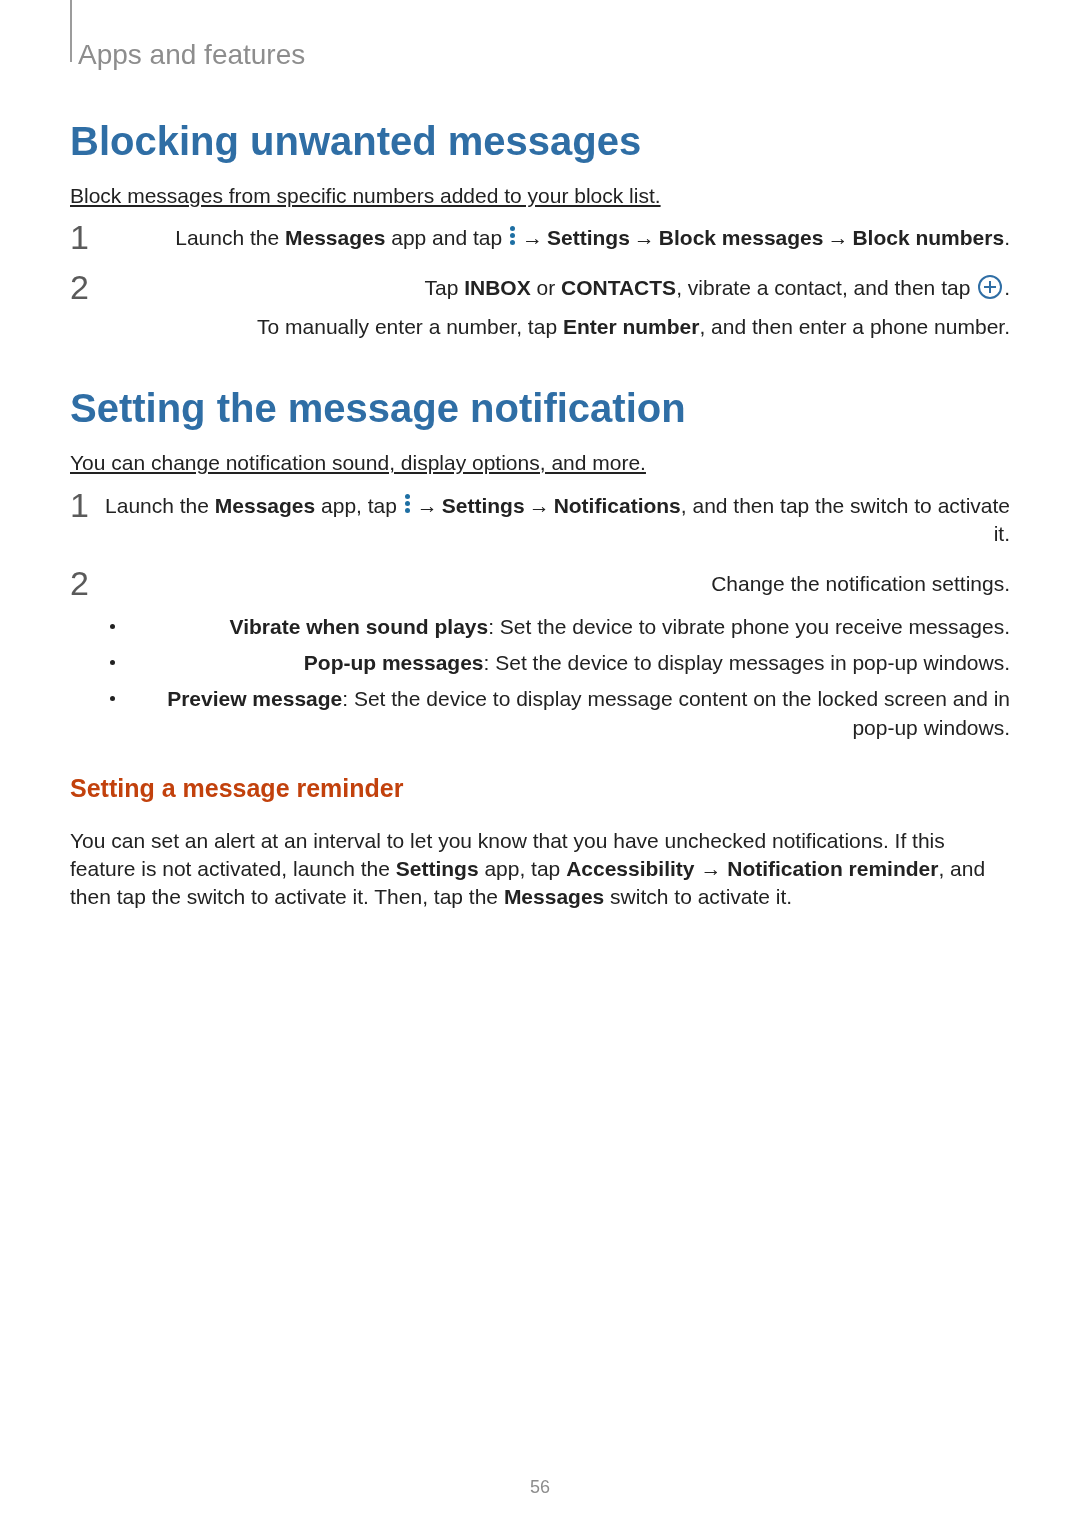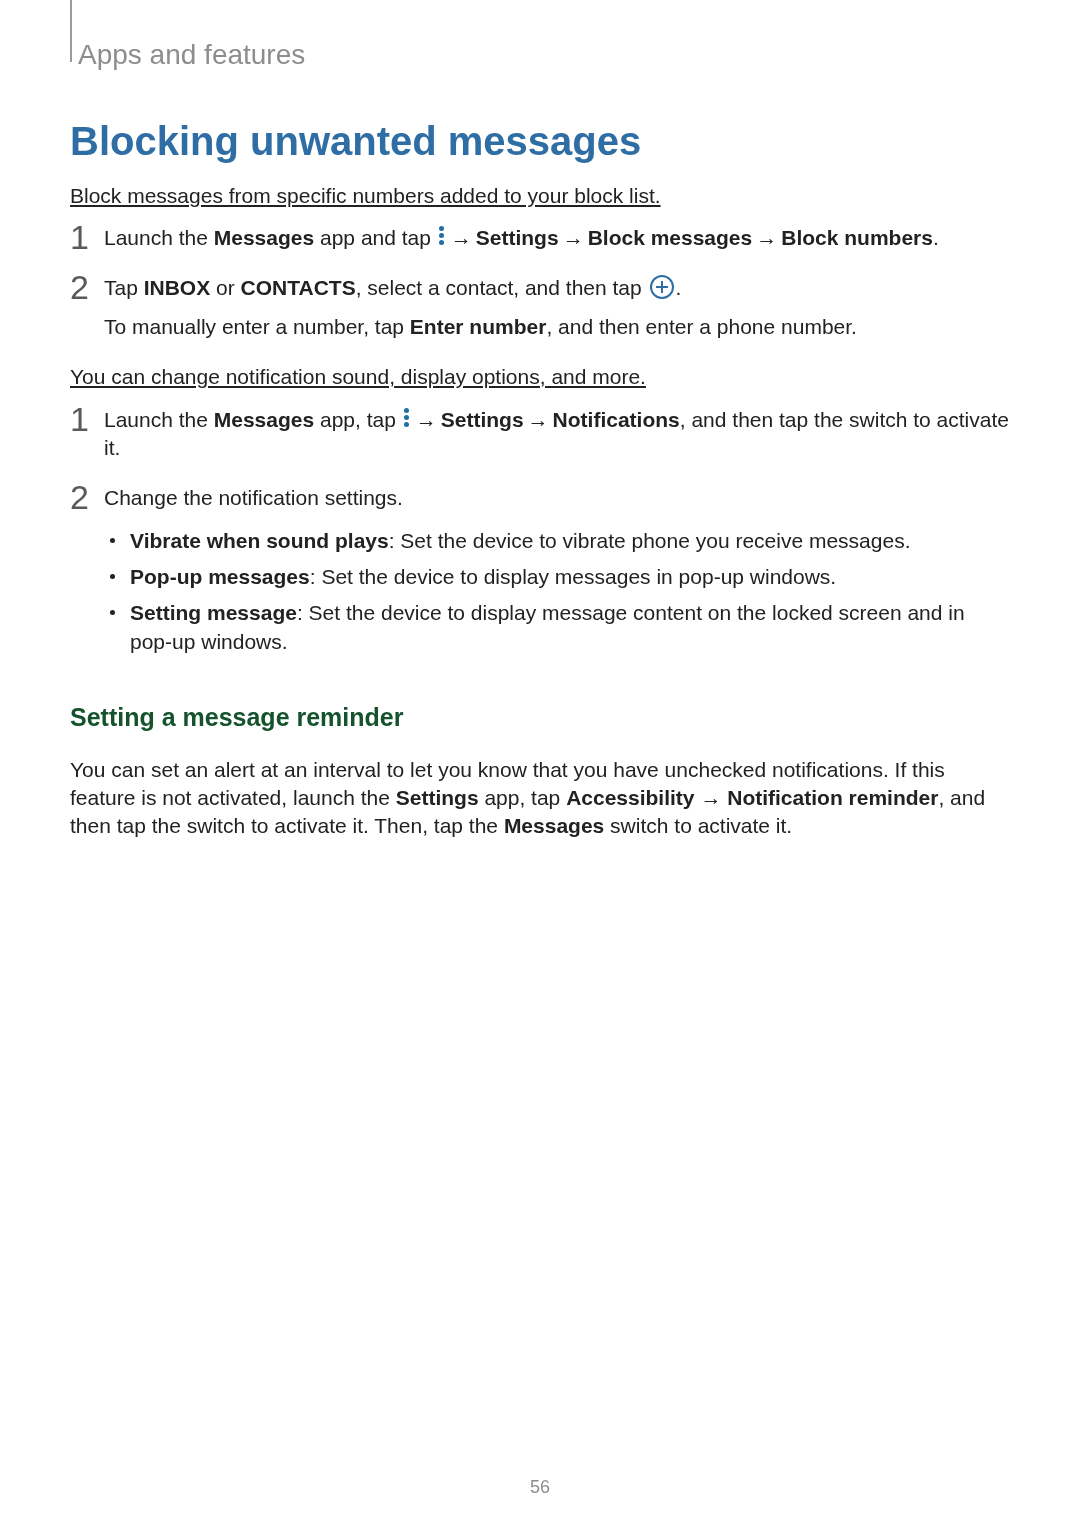--- a/index.html
+++ b/index.html
@@ -61,20 +61,21 @@
     color: #5a5a5a;
     font-weight: 400;
     width: 34px;
     flex: 0 0 34px;
     text-align: left;
     margin-top: -4px;
     font-family: "Segoe UI Light", "Helvetica Neue", Arial, sans-serif;
   }
   .step-body {
     flex: 1 1 auto;
+    text-align: right;
   }
   .step-body p { margin: 0 0 10px 0; }
   .step-sub {
     margin-top: 10px;
   }
   .bold { font-weight: 600; }
   .arrow { padding: 0 4px; }
   .icon-dots {
     display: inline-block;
     vertical-align: -2px;
@@ -127,22 +128,22 @@
     left: 6px;
     top: 11px;
     width: 5px;
     height: 5px;
     background: #222;
     border-radius: 50%;
   }
   h3.subhead {
     font-size: 25px;
     font-weight: 600;
-    margin: 37px 0 14px 0;
-    color: #14532d;
+    margin: 22px 0 14px 0;
+    color: #c2410c;
   }
   .footer-pagenum {
     position: absolute;
     bottom: 28px;
     left: 0; right: 0;
     text-align: center;
     color: #8d8d8d;
     font-size: 18px;
   }
 </style>
@@ -164,29 +165,30 @@
         <p>
           <span>Launch the </span><span class="bold">Messages</span><span> app and tap </span><span class="icon-dots"><span></span><span></span><span></span></span><span class="arrow">→</span><span class="bold">Settings</span><span class="arrow">→</span><span class="bold">Block messages</span><span class="arrow">→</span><span class="bold">Block numbers</span><span>.</span>
         </p>
       </div>
     </li>
 
     <li>
       <div class="step-num">2</div>
       <div class="step-body">
         <p>
-          <span>Tap </span><span class="bold">INBOX</span><span> or </span><span class="bold">CONTACTS</span><span>, select a contact, and then tap </span><span class="icon-plus"></span><span>.</span>
+          <span>Tap </span><span class="bold">INBOX</span><span> or </span><span class="bold">CONTACTS</span><span>, vibrate a contact, and then tap </span><span class="icon-plus"></span><span>.</span>
         </p>
         <p class="step-sub">
           <span>To manually enter a number, tap </span><span class="bold">Enter number</span><span>, and then enter a phone number.</span>
         </p>
       </div>
     </li>
   </ol>
 
+  <h2 class="section">Setting the message notification</h2>
   <p class="intro">You can change notification sound, display options, and more.</p>
 
   <ol class="steps">
     <li>
       <div class="step-num">1</div>
       <div class="step-body">
         <p>
           <span>Launch the </span><span class="bold">Messages</span><span> app, tap </span><span class="icon-dots"><span></span><span></span><span></span></span><span class="arrow">→</span><span class="bold">Settings</span><span class="arrow">→</span><span class="bold">Notifications</span><span>, and then tap the switch to activate it.</span>
         </p>
       </div>
@@ -197,21 +199,21 @@
       <div class="step-body">
         <p>Change the notification settings.</p>
         <ul class="opts">
           <li>
             <span class="bold">Vibrate when sound plays</span><span>: Set the device to vibrate phone you receive messages.</span>
           </li>
           <li>
             <span class="bold">Pop-up messages</span><span>: Set the device to display messages in pop-up windows.</span>
           </li>
           <li>
-            <span class="bold">Setting message</span><span>: Set the device to display message content on the locked screen and in pop-up windows.</span>
+            <span class="bold">Preview message</span><span>: Set the device to display message content on the locked screen and in pop-up windows.</span>
           </li>
         </ul>
       </div>
     </li>
   </ol>
 
   <h3 class="subhead">Setting a message reminder</h3>
   <p>
     <span>You can set an alert at an interval to let you know that you have unchecked notifications. If this feature is not activated, launch the </span><span class="bold">Settings</span><span> app, tap </span><span class="bold">Accessibility</span><span> → </span><span class="bold">Notification reminder</span><span>, and then tap the switch to activate it. Then, tap the </span><span class="bold">Messages</span><span> switch to activate it.</span>
   </p>

